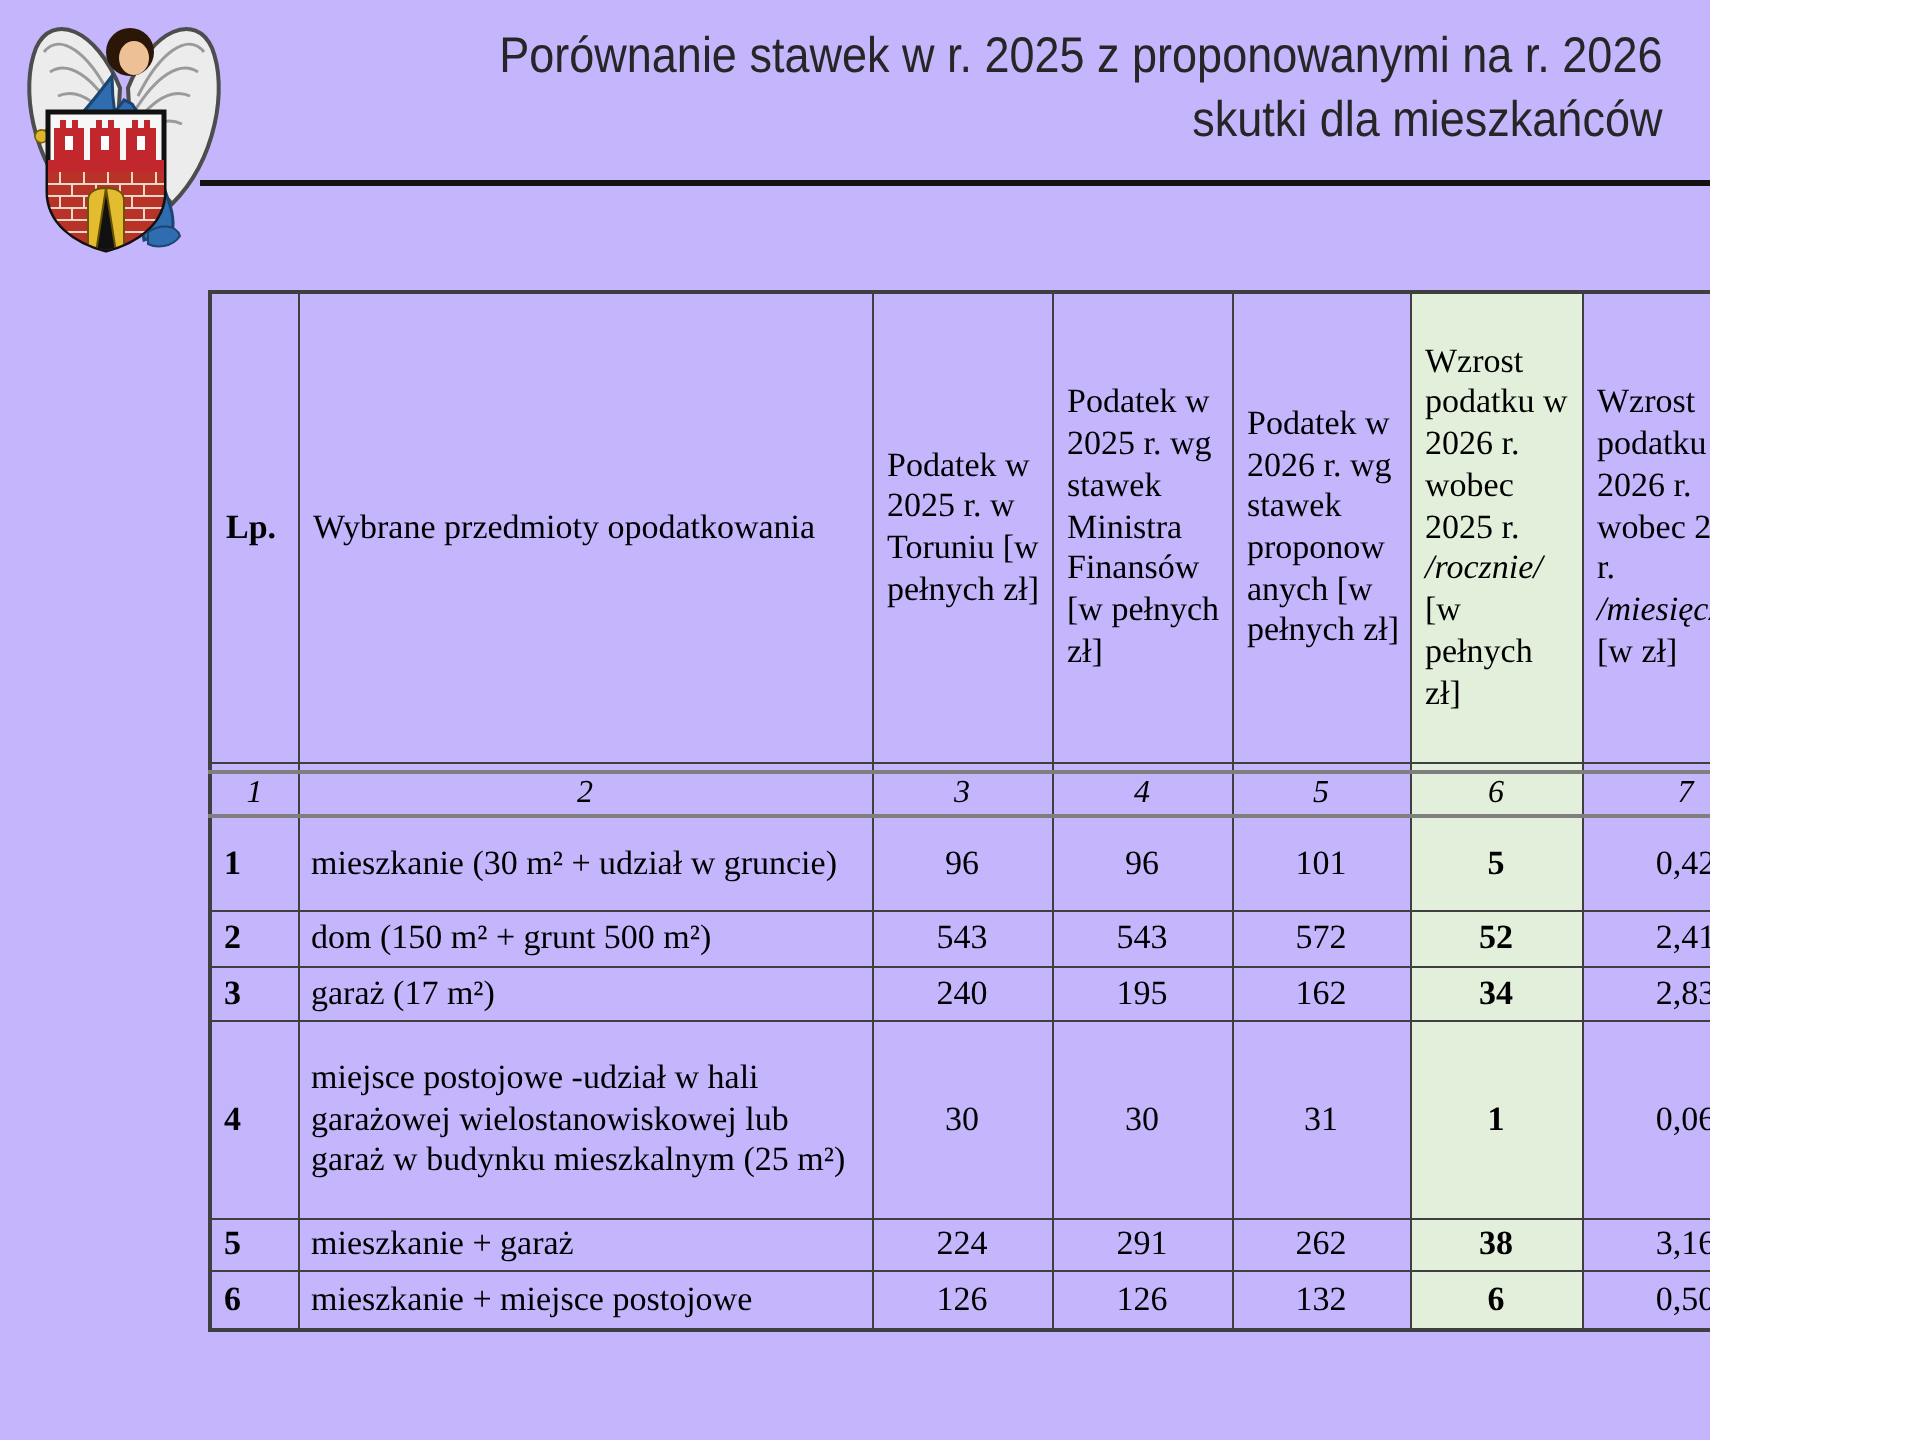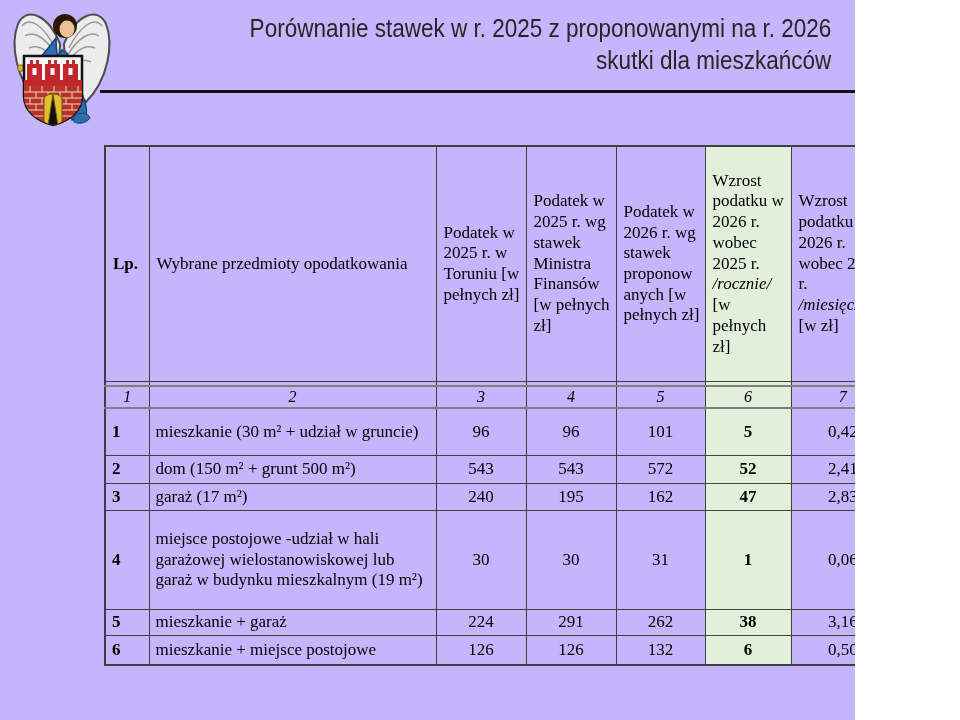--- a/index.html
+++ b/index.html
@@ -165,26 +165,26 @@
       <td class="c-val">572</td>
       <td class="c-val green bold">52</td>
       <td class="c-val">2,41</td>
     </tr>
     <tr class="rh-2">
       <td class="c-lp">3</td>
       <td class="c-desc">garaż (17 m²)</td>
       <td class="c-val">240</td>
       <td class="c-val">195</td>
       <td class="c-val">162</td>
-      <td class="c-val green bold">47</td>
+      <td class="c-val green bold">34</td>
       <td class="c-val">2,83</td>
     </tr>
     <tr class="rh-3">
       <td class="c-lp">4</td>
-      <td class="c-desc">miejsce postojowe -udział w hali garażowej wielostanowiskowej lub garaż w budynku mieszkalnym (19 m²)</td>
+      <td class="c-desc">miejsce postojowe -udział w hali garażowej wielostanowiskowej lub garaż w budynku mieszkalnym (25 m²)</td>
       <td class="c-val">30</td>
       <td class="c-val">30</td>
       <td class="c-val">31</td>
       <td class="c-val green bold">1</td>
       <td class="c-val">0,06</td>
     </tr>
     <tr class="rh-4">
       <td class="c-lp">5</td>
       <td class="c-desc">mieszkanie + garaż</td>
       <td class="c-val">224</td>

